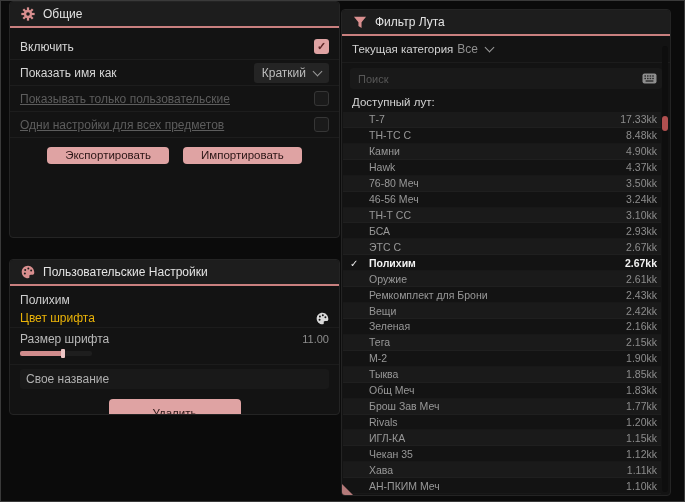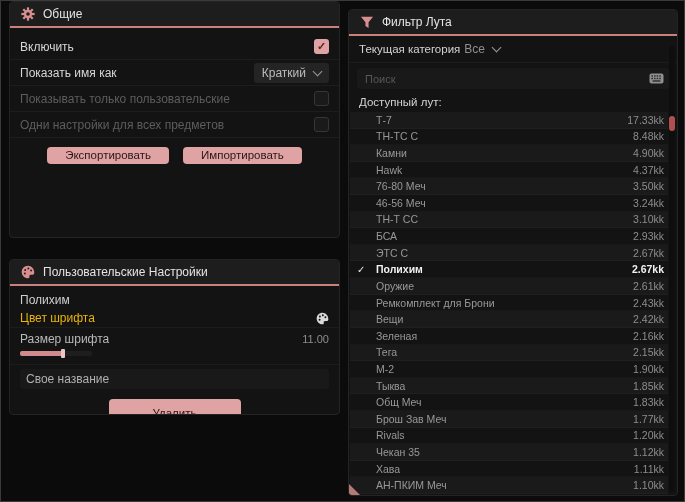--- a/index.html
+++ b/index.html
@@ -15,21 +15,21 @@
     padding:0 11px;border-bottom:2px solid #c9807f;font-size:12px;color:#e4e4e4;
   }
   .hicon{display:flex;align-items:center;}
   
   #p-general{left:8px;top:0;width:331px;height:237px;}
   .g-row{
     display:flex;align-items:center;justify-content:space-between;
     height:25px;padding:0 10px;border-bottom:1px solid rgba(255,255,255,0.045);
     font-size:12px;color:#d6d6d6;
   }
-  .g-row.dim{color:#5d5d5d;}
+  .g-row.dim{color:#5d5d5d;text-decoration:underline;}
   .checkbox{
     width:15px;height:15px;border-radius:3px;box-sizing:border-box;
     display:flex;align-items:center;justify-content:center;
   }
   .checkbox.checked{background:#dfa3a3;color:#5d2727;font-size:11px;font-weight:bold;}
   .checkbox.checked::after{content:"✓";}
   .checkbox.empty{border:1px solid #363636;background:#1a1a1a;}
   .combo{
     background:#242424;border-radius:3px;padding:3px 8px;display:flex;align-items:center;gap:8px;
     color:#bdbdbd;font-size:12px;
@@ -54,21 +54,21 @@
   .slider-handle{position:absolute;left:41px;top:-2px;width:4px;height:9px;background:#ecc6c6;border-radius:1px;}
   .input-row{padding:4px 10px 0 10px;}
   .text-input{
     width:100%;box-sizing:border-box;height:20px;background:#191919;border:none;border-radius:3px;
     color:#ef4444;font-family:"Liberation Sans",sans-serif;font-size:12px;padding:0 6px;outline:none;
   }
   .text-input::placeholder{color:#b0b0b0;opacity:1;}
   .delete-wrap{display:flex;justify-content:center;margin-top:10px;}
   .btn-delete{width:132px;padding:9px 0;}
   
-  #p-filter{left:347px;top:8px;width:330px;height:487px;}
+  #p-filter{left:340px;top:8px;width:330px;height:487px;}
   .f-cat-row{display:flex;align-items:center;justify-content:flex-start;height:26px;padding:0 10px;
     font-size:11.5px;color:#d3d3d3;border-bottom:1px solid rgba(255,255,255,0.04);}
   .combo.small{background:transparent;color:#8f8f8f;padding:2px 4px;}
   .search-row{padding:5px 8px 4px 8px;}
   .search-box{position:relative;height:21px;background:#191919;border-radius:3px;display:flex;align-items:center;justify-content:center;}
   .search-input{flex:1;background:transparent;border:none;outline:none;color:#cfcfcf;
     font-family:"Liberation Sans",sans-serif;font-size:11px;padding:0 8px;}
   .search-input::placeholder{color:#575757;opacity:1;}
   .kbd-icon{margin-right:5px;display:flex;align-items:center;}
   .list-heading{font-size:11.5px;color:#d3d3d3;padding:3px 10px 3px 10px;height:14px;}
@@ -341,20 +341,25 @@
     <span class="nm">Брош Зав Меч</span>
     <span class="val">1.77kk</span>
   </div>
         <div class="list-row">
 
     <span class="nm">Rivals</span>
     <span class="val">1.20kk</span>
   </div>
         <div class="list-row">
 
+    <span class="nm">ИГЛ-КА</span>
+    <span class="val">1.15kk</span>
+  </div>
+        <div class="list-row">
+
     <span class="nm">Чекан 35</span>
     <span class="val">1.12kk</span>
   </div>
         <div class="list-row">
 
     <span class="nm">Хава</span>
     <span class="val">1.11kk</span>
   </div>
         <div class="list-row">
 

